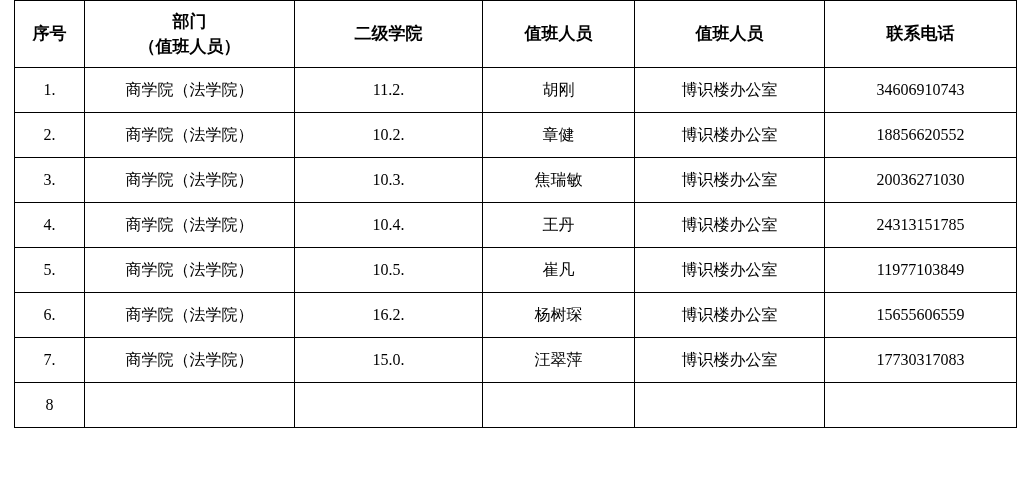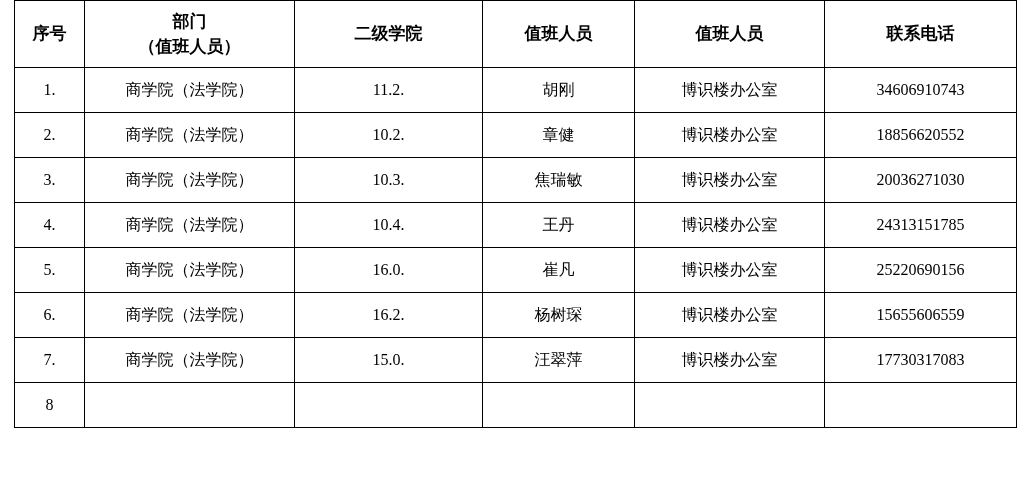--- a/index.html
+++ b/index.html
@@ -120,24 +120,24 @@
         <td>4.</td>
         <td>商学院（法学院）</td>
         <td>10.4.</td>
         <td>王丹</td>
         <td>博识楼办公室</td>
         <td>24313151785</td>
       </tr>
       <tr>
         <td>5.</td>
         <td>商学院（法学院）</td>
-        <td>16.0.</td>
+        <td>10.5.</td>
         <td>崔凡</td>
         <td>博识楼办公室</td>
-        <td>25220690156</td>
+        <td>11977103849</td>
       </tr>
       <tr>
         <td>6.</td>
         <td>商学院（法学院）</td>
         <td>16.2.</td>
         <td>杨树琛</td>
         <td>博识楼办公室</td>
         <td>15655606559</td>
       </tr>
       <tr>

